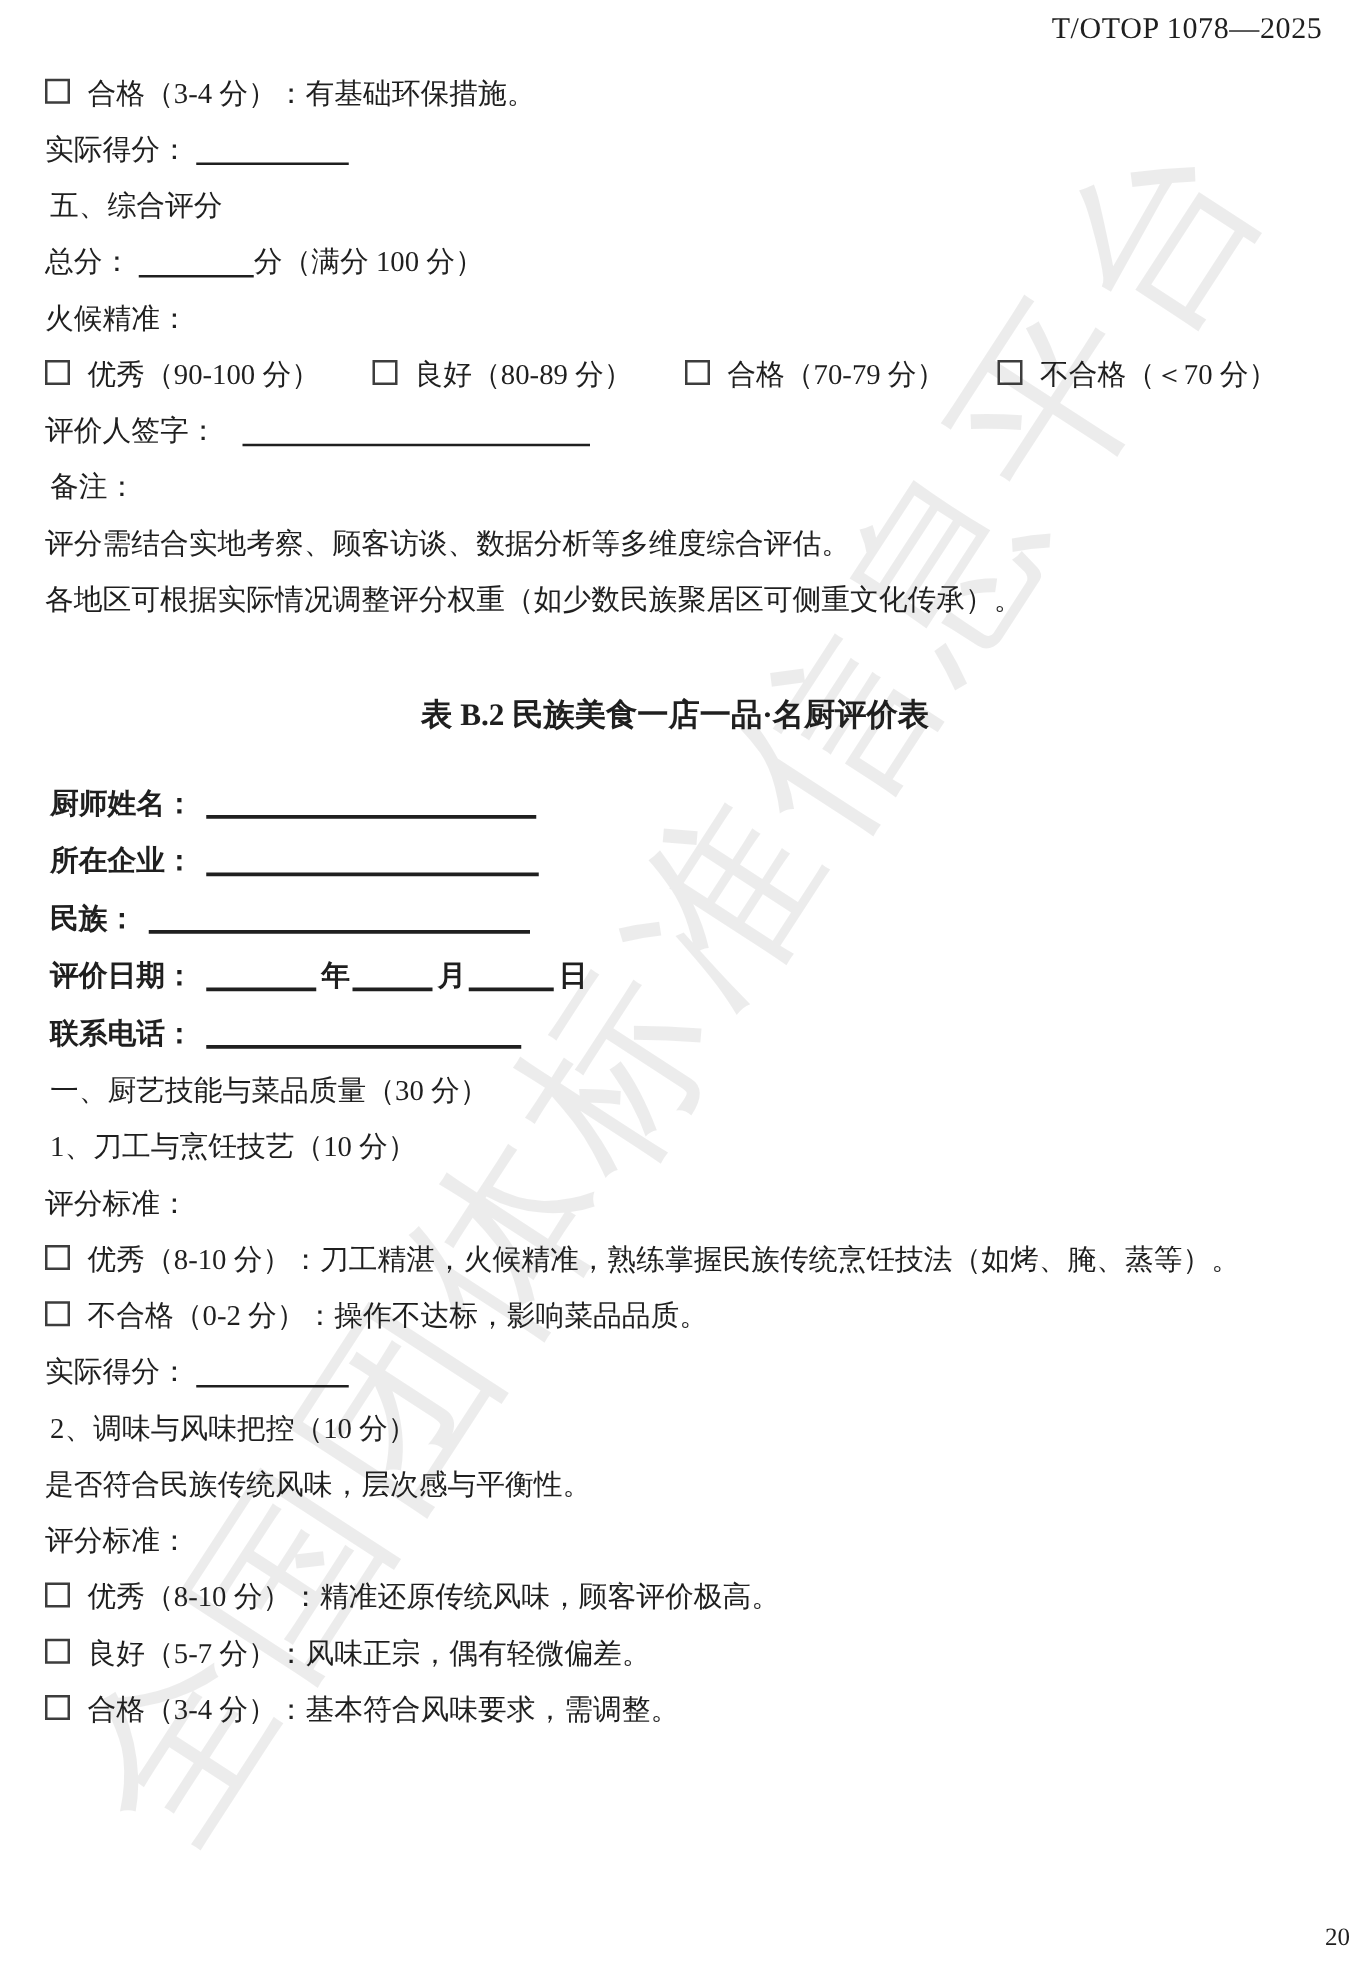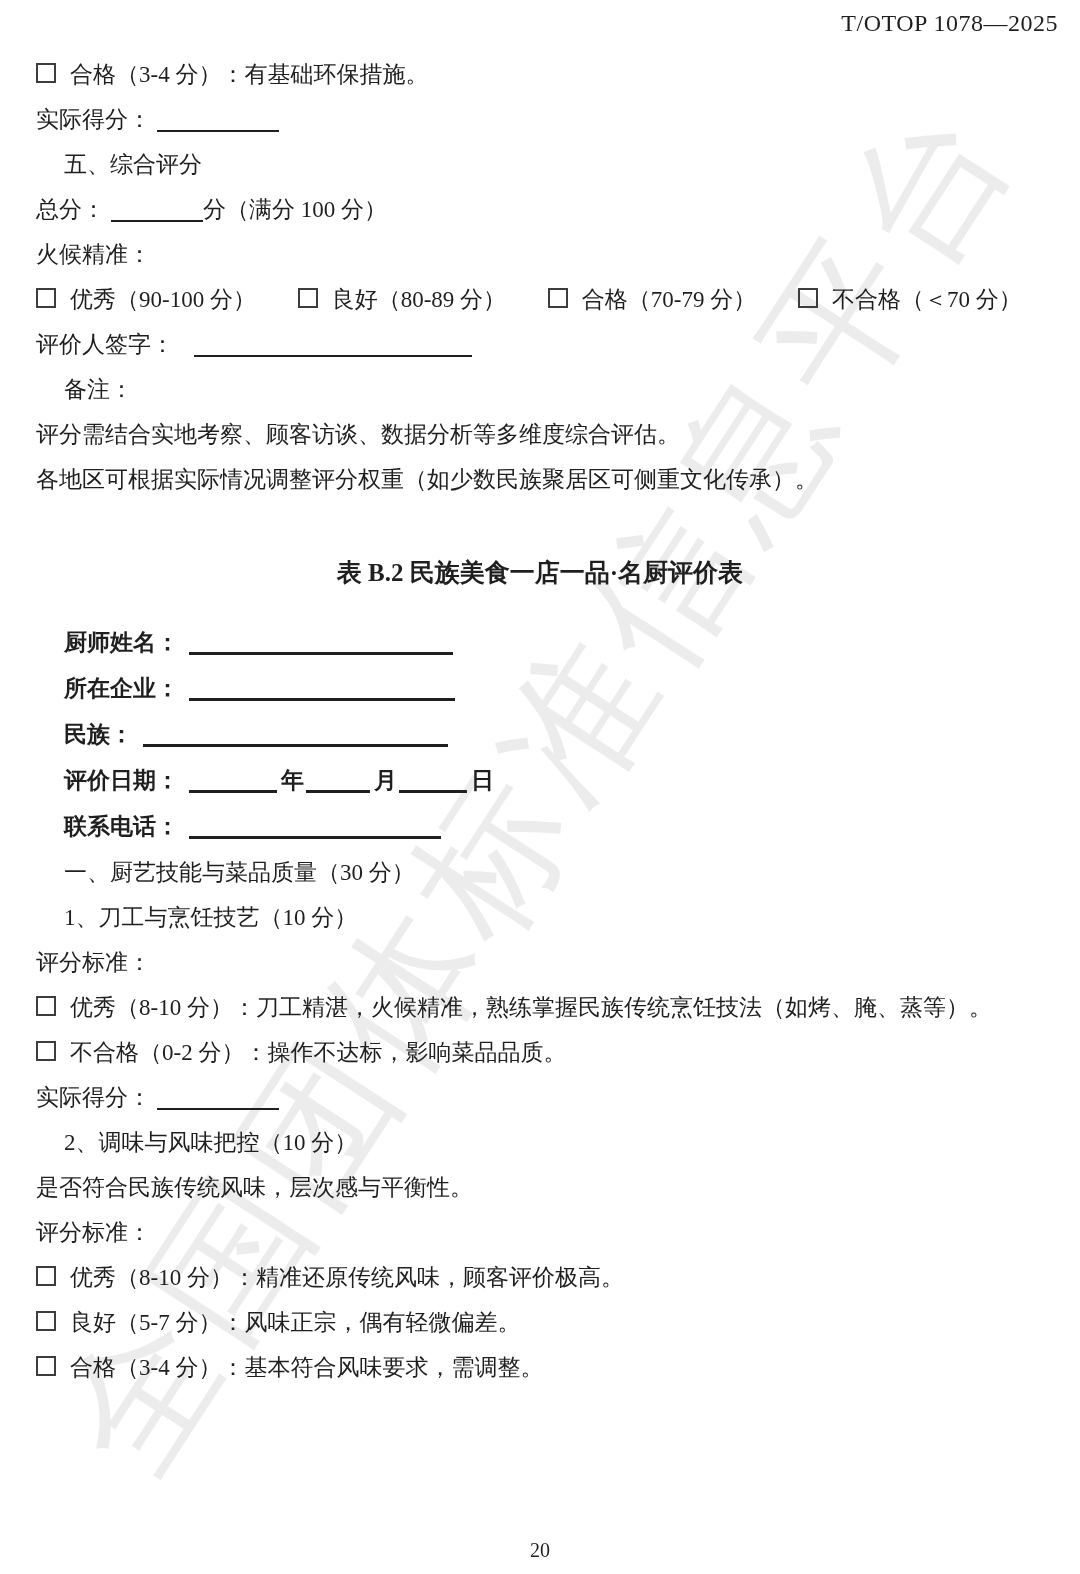--- a/index.html
+++ b/index.html
@@ -35,21 +35,21 @@
     letter-spacing: 0.5px;
     z-index: 2;
   }
   .content { position: relative; z-index: 1; padding-top: 52px; }
   .row {
     height: 45px;
     line-height: 45px;
     padding-left: 36px;
     white-space: nowrap;
   }
-  .row.lvl0 { padding-left: 64px; }
+  .row.lvl0 { padding-left: 40px; }
   .row.field { height: 46px; line-height: 46px; font-weight: bold; }
   .checkbox {
     display: inline-block;
     width: 16px;
     height: 16px;
     border: 2px solid #3d3d3d;
     background: transparent;
     margin-right: 14px;
     vertical-align: -1px;
   }
@@ -71,21 +71,21 @@
     text-align: center;
     font-weight: bold;
     font-size: 25px;
   }
   .unit { margin: 0 2px 0 4px; }
   .page-number {
     position: absolute;
     bottom: 12px;
     left: 0;
     width: 100%;
-    text-align: center;
+    text-align: right;
     font-size: 20px;
     z-index: 1;
   }
 </style>
 </head>
 <body>
 
 <div class="page">
 
   <div class="watermark">全国团体标准信息平台</div>

